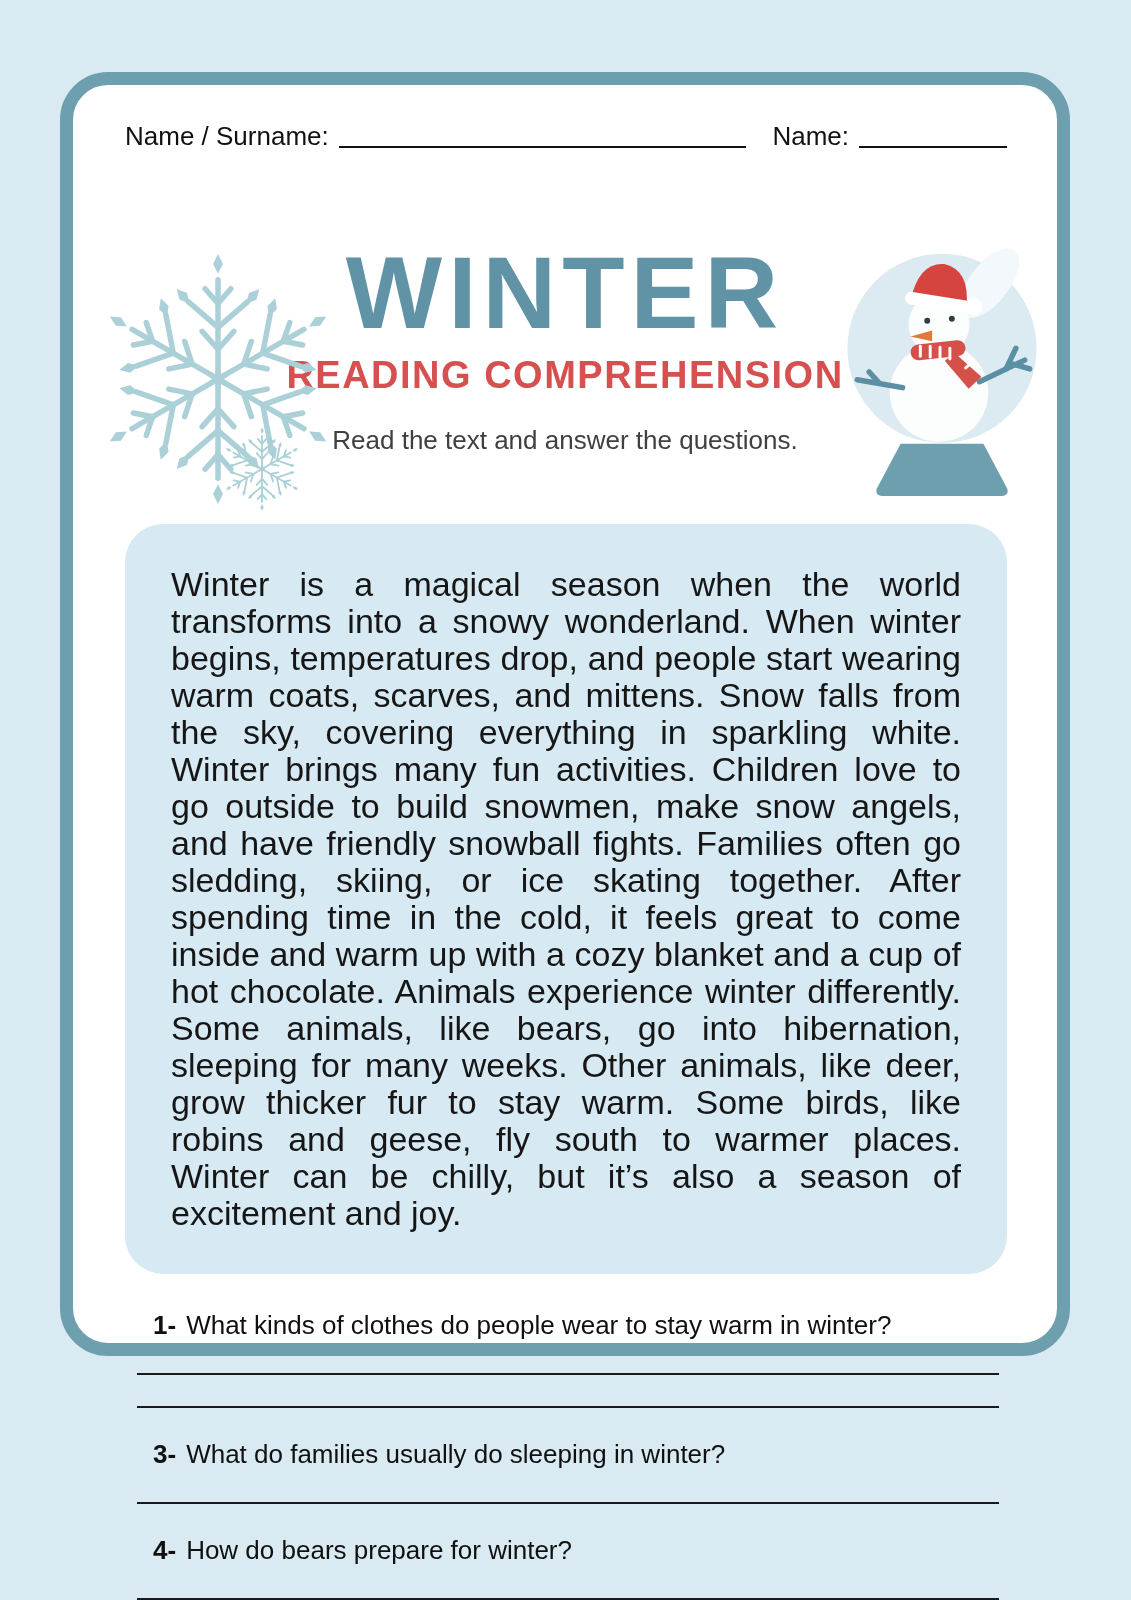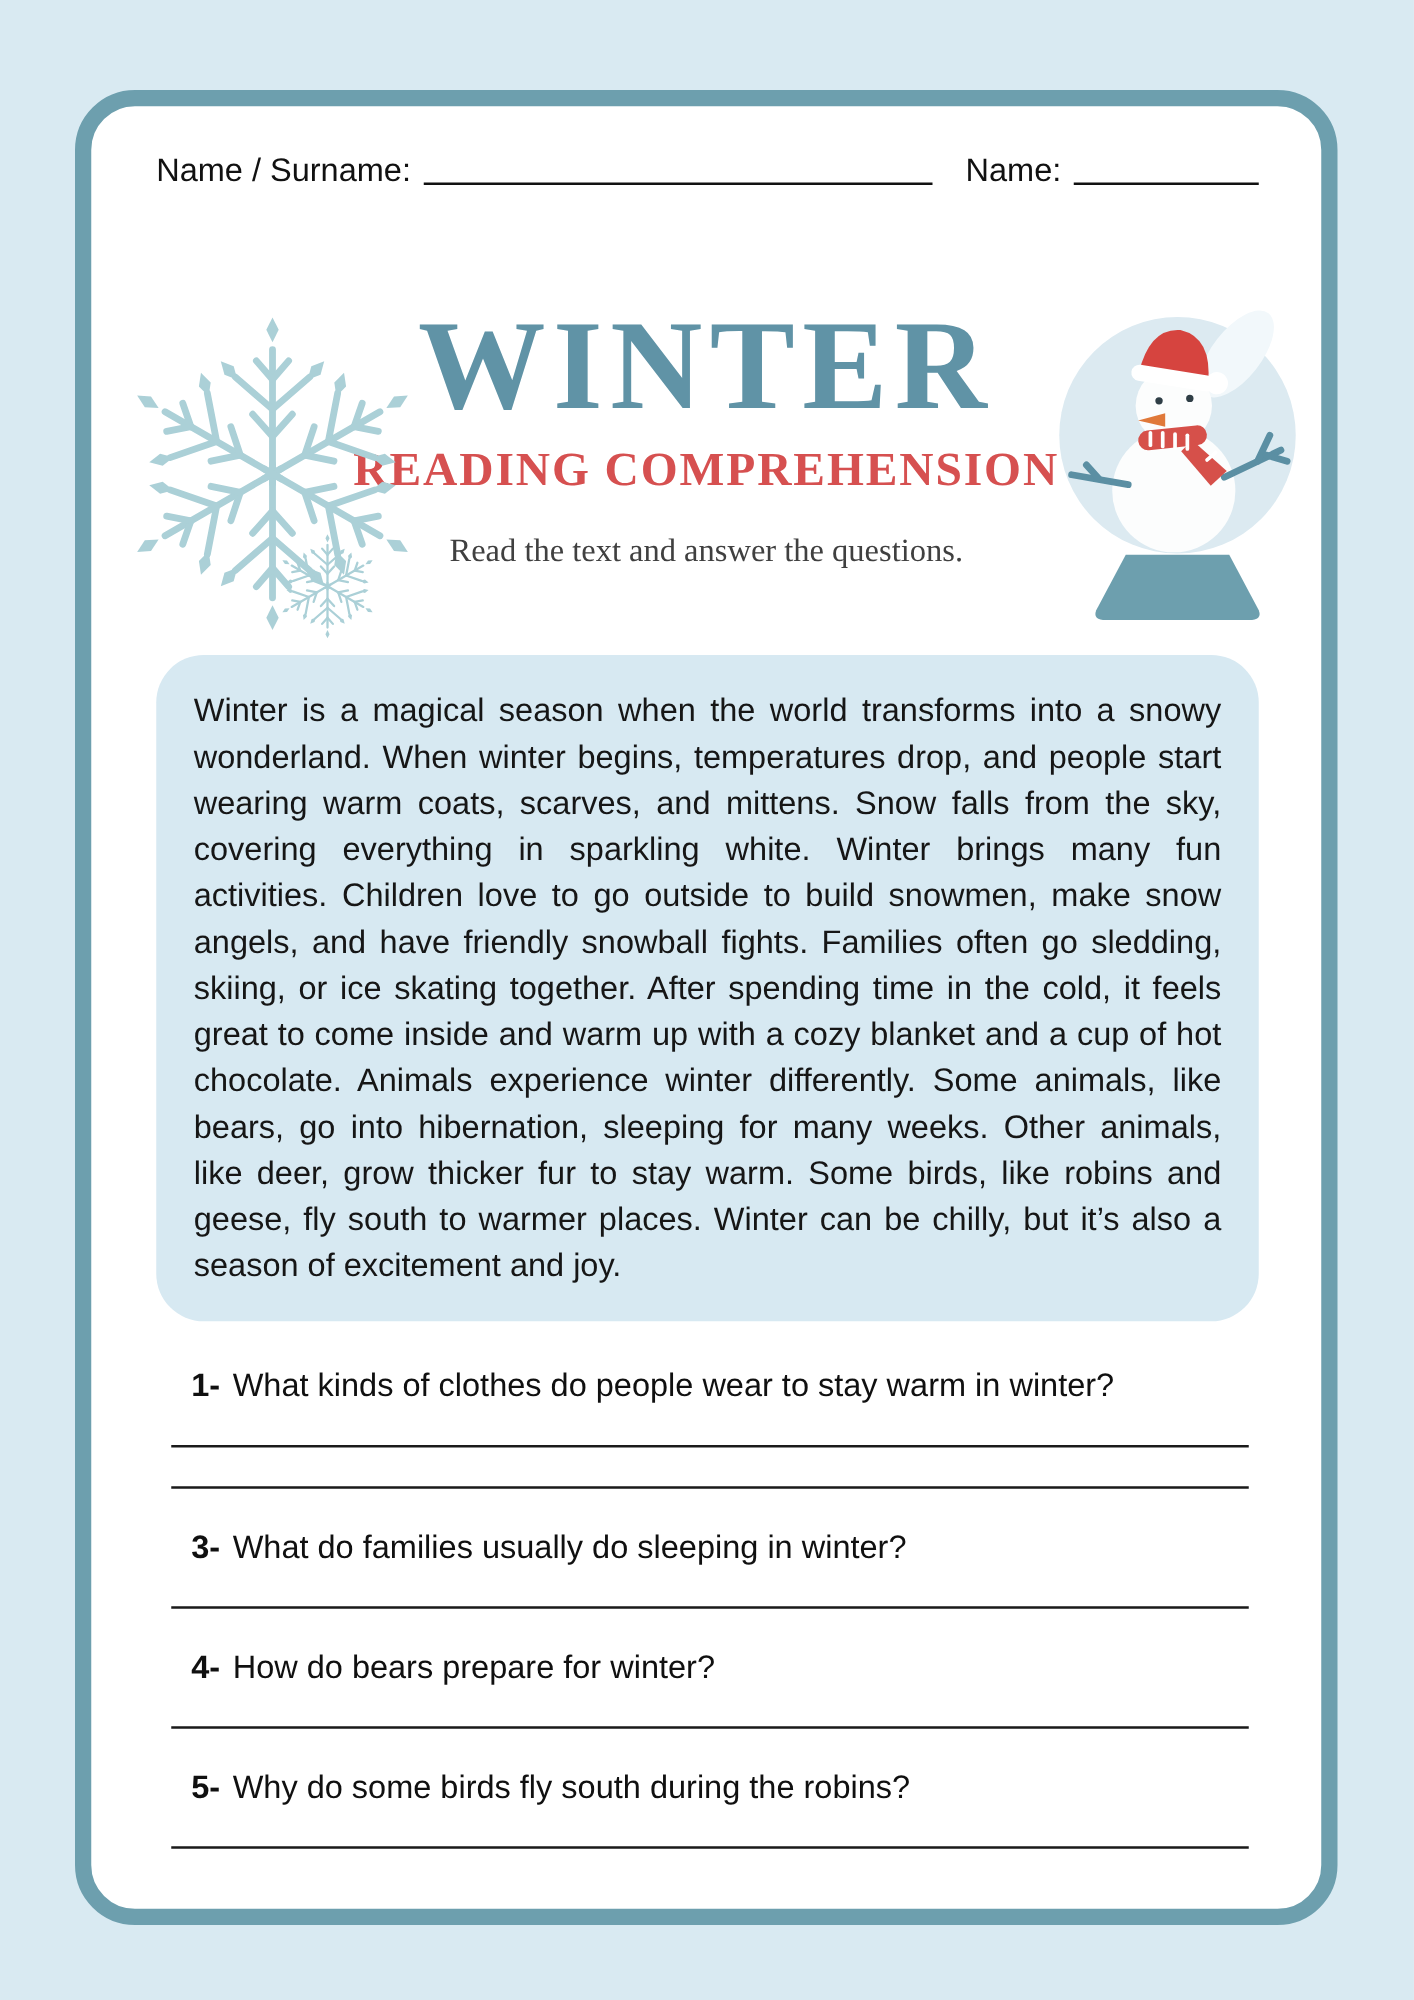--- a/index.html
+++ b/index.html
@@ -9,21 +9,21 @@
     height: 1600px;
     overflow: hidden;
     background: #d9eaf2;
     font-family: "Liberation Sans", "DejaVu Sans", sans-serif;
   }
   .card {
     position: absolute;
     left: 60px;
     top: 72px;
     width: 1010px;
-    height: 1468px;
+    height: 1284px;
     box-sizing: border-box;
     background: #ffffff;
     border: 13px solid #6d9fae;
     border-radius: 48px;
   }
   
   .header-row {
     display: flex;
     align-items: flex-end;
     margin: 36px 50px 0 52px;
@@ -37,21 +37,20 @@
     align-self: flex-end;
     margin-bottom: 4px;
   }
   .name-line { flex: 1; margin-left: 10px; margin-right: 26px; }
   .date-line { width: 148px; margin-left: 10px; }
 
   
   .title-block {
     position: relative;
     height: 352px;
-    font-family: Liberation Serif, serif;
   }
   .snowflake-large {
     position: absolute;
     left: 16px;
     top: 86px;
   }
   .snowflake-small {
     position: absolute;
     left: 146px;
     top: 272px;
@@ -87,22 +86,22 @@
   }
 
   
   .passage-box {
     margin: 20px 50px 0 52px;
     background: #d7e9f2;
     border-radius: 38px;
     padding: 26px 30px;
   }
   .passage-text {
-    margin: 0;
-    font-size: 26px;
+    margin: 16px;
+    font-size: 34px;
     line-height: 37px;
     text-align: justify;
     color: #161616;
   }
 
   
   .questions {
     margin: 34px 58px 0 64px;
   }
   .question-text {

